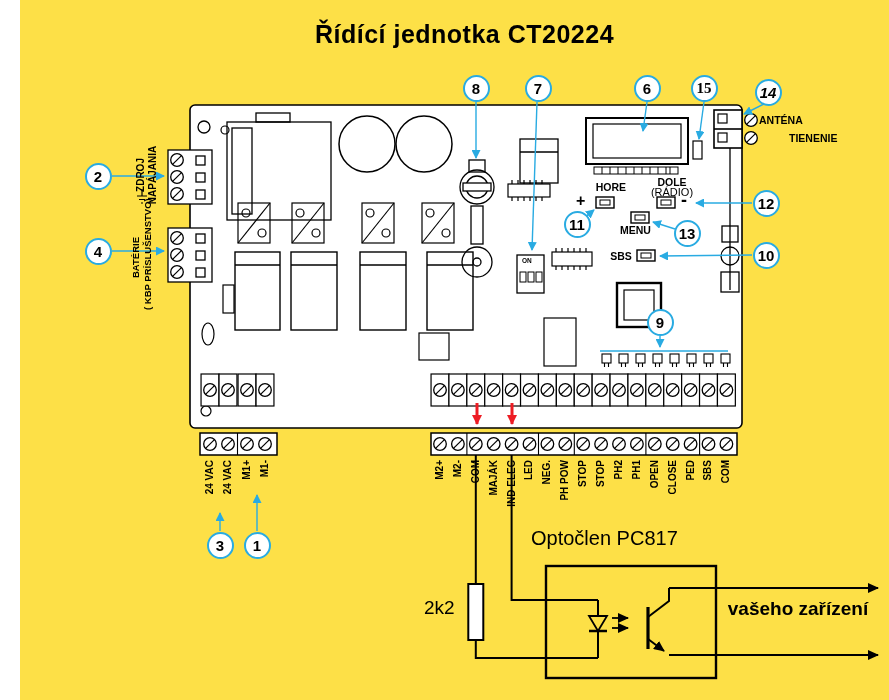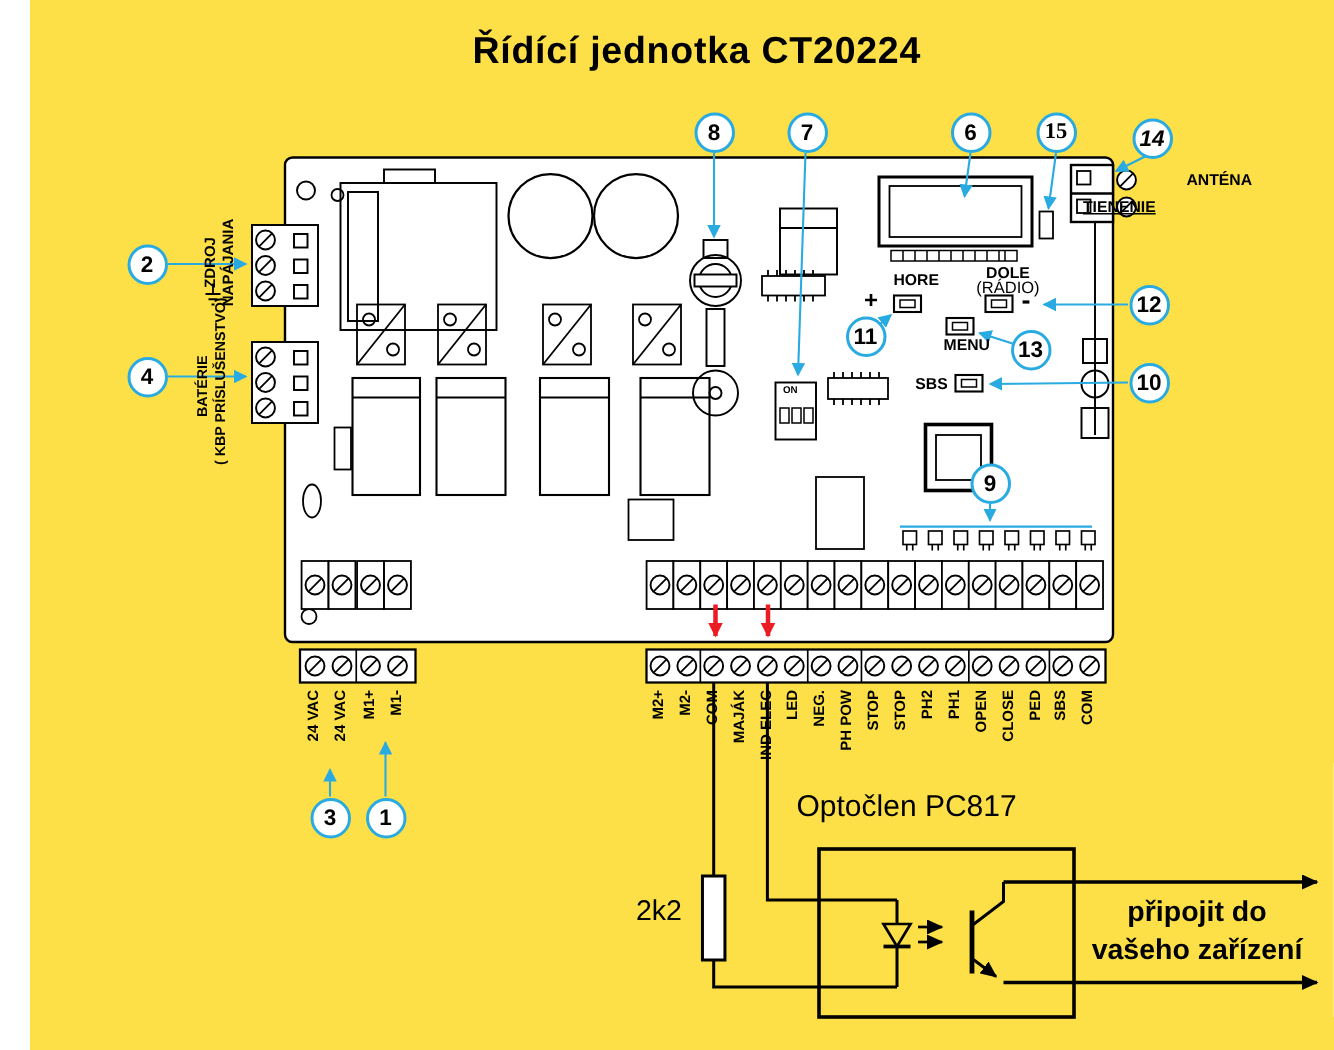--- a/index.html
+++ b/index.html
@@ -334,29 +334,29 @@
     <line x1="655" y1="229" x2="633" y2="222" marker-end="url(#ah-c)"></line>
     <line x1="732" y1="255" x2="640" y2="256" marker-end="url(#ah-c)"></line>
     <line x1="640" y1="336" x2="640" y2="347" marker-end="url(#ah-c)"></line>
     <line x1="200" y1="531" x2="200" y2="513" marker-end="url(#ah-c)"></line>
     <line x1="237" y1="531" x2="237" y2="495" marker-end="url(#ah-c)"></line>
   </g>
 </svg>
 
 <div class="lbl title">Řídící jednotka CT20224</div>
 
-<div class="lbl small" style="left:739px;top:114px;padding-left:32px;">ANTÉNA</div>
-<div class="lbl small" style="left:702px;top:132px;text-decoration:underline;">TIENENIE</div>
+<div class="lbl small" style="left:739px;top:114px;">ANTÉNA</div>
+<div class="lbl small" style="left:769px;top:132px;">TIENENIE</div>
 
 <div class="lbl small" style="left:566px;top:181px;width:40px;text-align:right;">HORE</div>
 <div class="lbl" style="left:556px;top:192px;font-size:16px;font-weight:bold;">+</div>
 <div class="lbl small" style="left:630px;top:176px;width:44px;text-align:center;">DOLE</div>
 <div class="lbl" style="left:626px;top:186px;width:52px;text-align:center;font-size:11px;font-weight:400;">(RÁDIO)</div>
 <div class="lbl" style="left:661px;top:190px;font-size:18px;font-weight:bold;">-</div>
-<div class="lbl small" style="left:600px;top:224px;width:40px;text-align:right;">MENU</div>
+<div class="lbl small" style="left:600px;top:224px;width:40px;text-align:left;">MENU</div>
 <div class="lbl small" style="left:586px;top:250px;width:30px;text-align:center;">SBS</div>
 <div class="lbl" style="left:502px;top:257px;font-size:6.5px;font-weight:600;">ON</div>
 
 <div class="lbl rot" style="left:115px;top:212px;width:74px;font-size:10px;font-weight:600;">
   <span class="line">ZDROJ</span>
   <span class="line">NAPÁJANIA</span>
 </div>
 <div class="lbl rot" style="left:110px;top:310px;width:105px;font-size:9.5px;font-weight:600;">
   <span class="line">BATÉRIE</span>
   <span class="line">( KBP PRÍSLUŠENSTVO)</span>
@@ -381,21 +381,20 @@
 <span class="tlabel" style="left:611px;top:515px;">PH1</span>
 <span class="tlabel" style="left:629px;top:515px;">OPEN</span>
 <span class="tlabel" style="left:647px;top:515px;">CLOSE</span>
 <span class="tlabel" style="left:665px;top:515px;">PED</span>
 <span class="tlabel" style="left:682px;top:515px;">SBS</span>
 <span class="tlabel" style="left:700px;top:515px;">COM</span>
 
 <div class="lbl" style="left:511px;top:527px;width:200px;text-align:left;font-size:20px;font-weight:normal;">Optočlen PC817</div>
 <div class="lbl" style="left:404px;top:597px;font-size:19px;font-weight:normal;">2k2</div>
 <div class="lbl" style="left:688px;top:596px;width:180px;text-align:center;font-size:19px;font-weight:bold;line-height:25px;">
-  <span style="display:block;">připojit do</span>
   <span style="display:block;">vašeho zařízení</span>
 </div>
 
 <div class="callout" style="left:223.5px;top:531.5px;">
       <span>1</span>
     </div>
 <div class="callout" style="left:64.5px;top:162.5px;">
       <span>2</span>
     </div>
 <div class="callout" style="left:186.5px;top:531.5px;">

